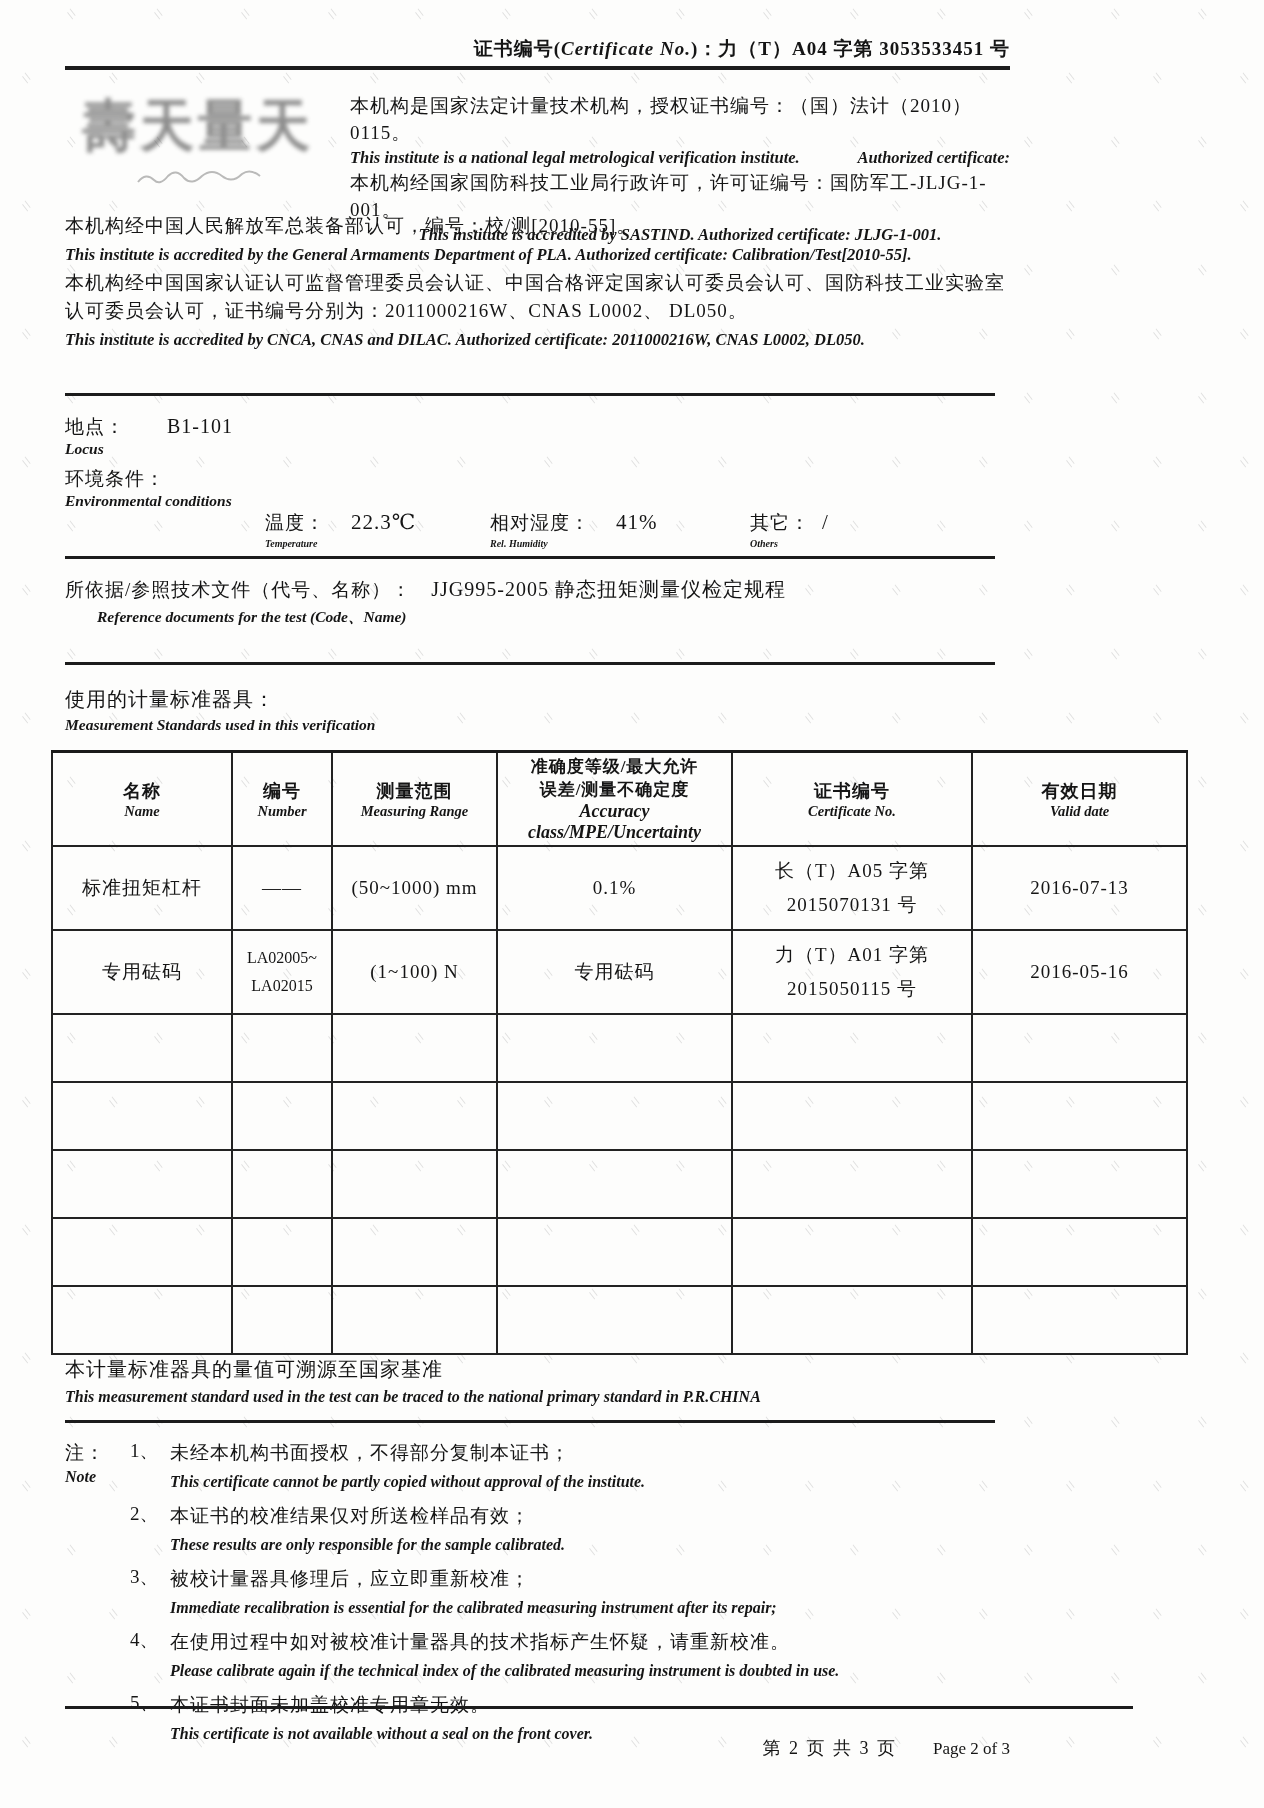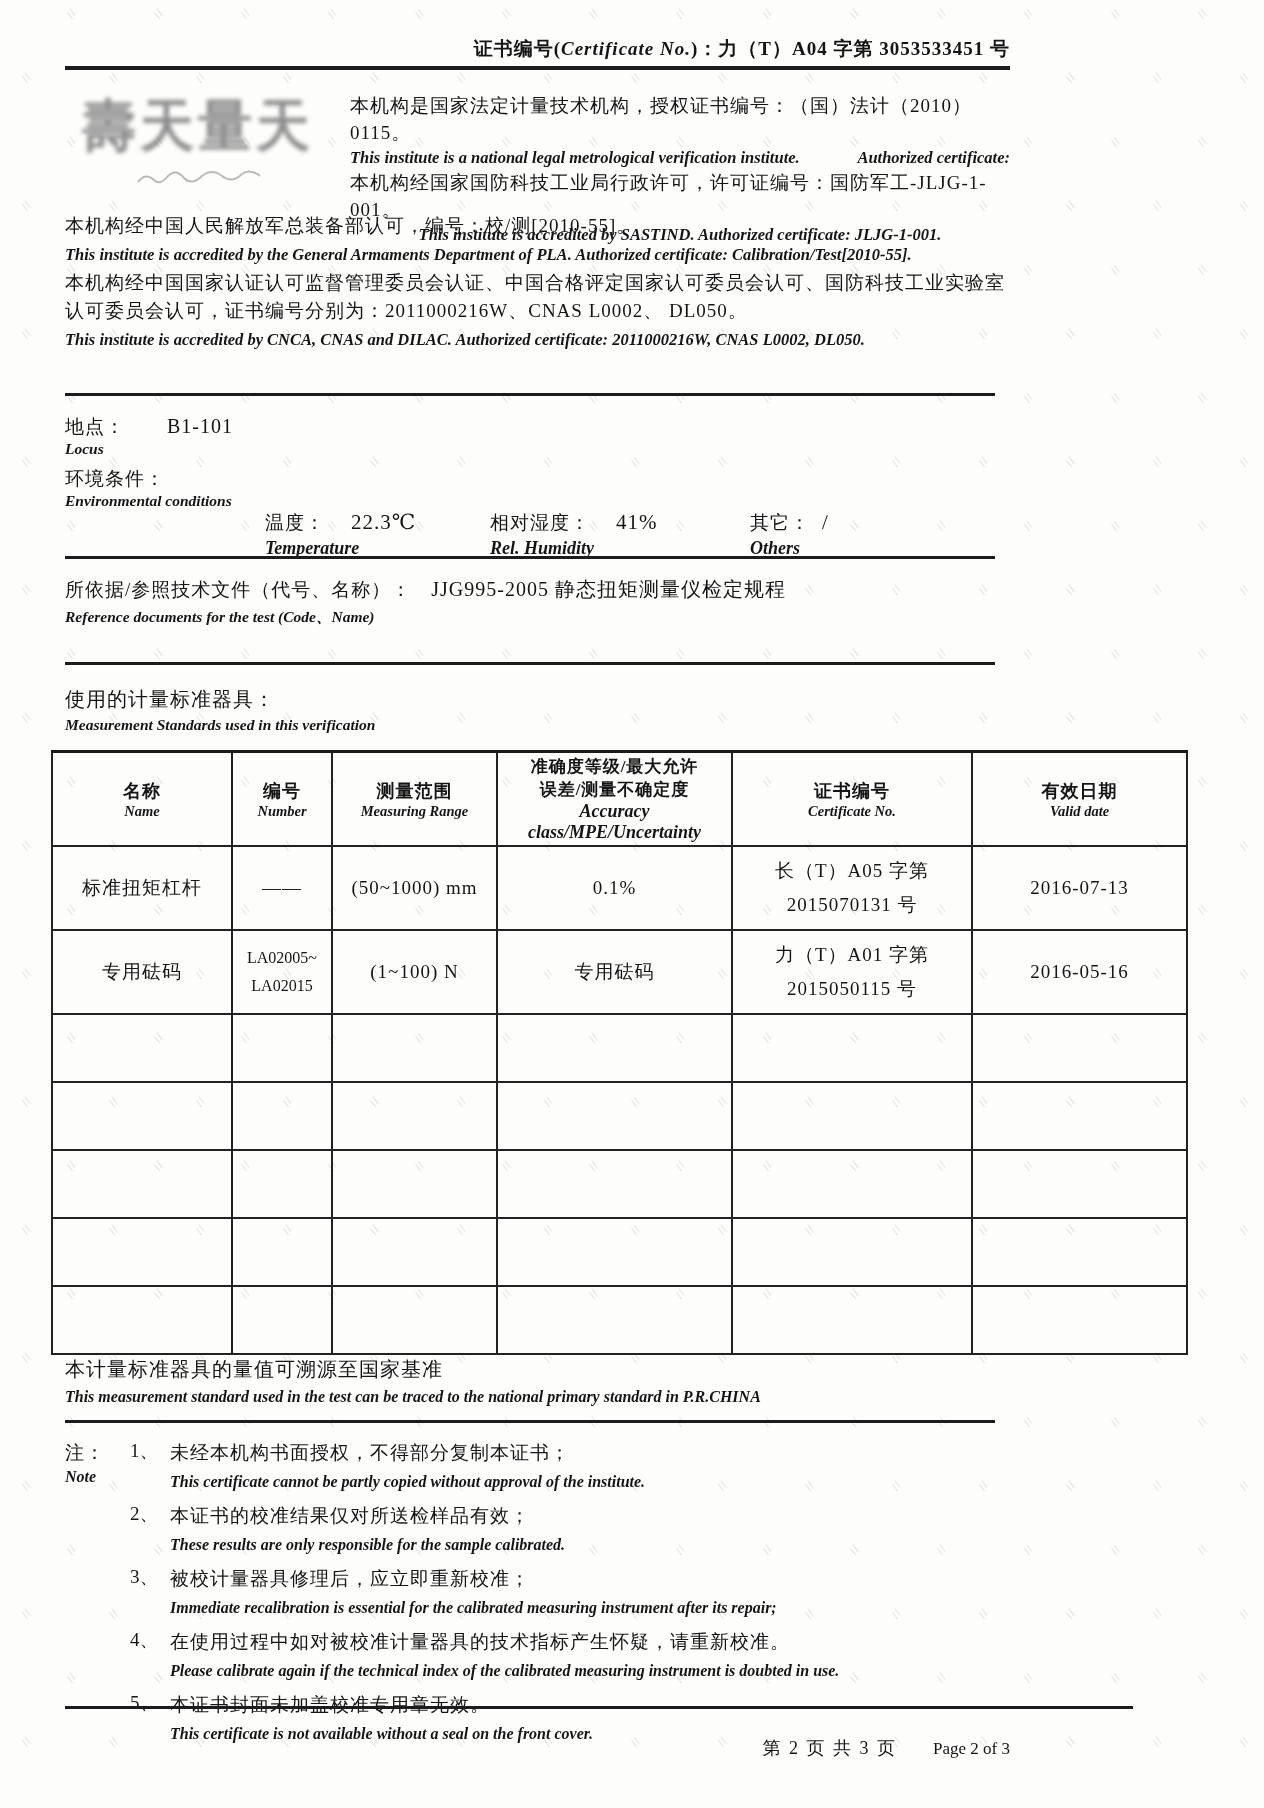--- a/index.html
+++ b/index.html
@@ -29,21 +29,21 @@
   .accr-full{position:absolute;left:65px;top:212px;width:948px;}
   .accr-full .cnl{font-size:19px;line-height:28px;margin-bottom:2px;}
   .accr-full .enl{font-size:16.5px;line-height:25px;margin-bottom:2px;}
   
   .sec-label-cn{font-size:19px;}
   .sec-label-en{font-size:15.5px;}
   .locus{position:absolute;left:65px;top:414px;}
   .env{position:absolute;left:65px;top:466px;width:945px;}
   .env-grp{position:absolute;top:44px;}
   .env-grp .val{margin-left:26px;}
-  .env-grp .enlab{font-size:18px;margin-top:2px;font-style:italic;}
+  .env-grp .enlab{font-size:10px;margin-top:2px;font-style:italic;}
   
   .refsec{position:absolute;left:65px;top:576px;width:945px;}
   .refsec .val{margin-left:20px;}
   
   .stdsec{position:absolute;left:65px;top:686px;}
   table.std{position:absolute;left:51px;top:750px;border-collapse:collapse;table-layout:fixed;}
   table.std th,table.std td{border:2px solid #222;padding:2px 4px;text-align:center;vertical-align:middle;}
   table.std thead th{border-top:3px solid #1a1a1a;}
   .th-cn{font-size:18px;white-space:pre-line;letter-spacing:1px;}
   .th-en{font-size:14.5px;font-style:italic;font-weight:bold;white-space:pre-line;}
@@ -533,21 +533,21 @@
       <div class="env-grp" style="left:685px;">
         <div class="sec-label-cn cn"><span>其它：</span><span class="val" style="margin-left:12px;font-size:21px;">/</span></div>
         <div class="enlab en">Others</div>
       </div>
     </div>
 
     <div class="rule" style="top:556px;left:65px;width:930px;height:3px;"></div>
 
     <div class="refsec">
       <div class="sec-label-cn cn"><span>所依据/参照技术文件（代号、名称）：</span><span class="val" style="font-size:20px;">JJG995-2005 静态扭矩测量仪检定规程</span></div>
-      <div class="sec-label-en en" style="margin-top:4px;">Reference documents for the test (Code、Name)</div>
+      <div class="sec-label-en en" style="margin-top:4px;margin-left:32px;">Reference documents for the test (Code、Name)</div>
     </div>
 
     <div class="rule" style="top:662px;left:65px;width:930px;height:3px;"></div>
 
     <div class="stdsec">
       <div class="sec-label-cn cn" style="font-size:20px;">使用的计量标准器具：</div>
       <div class="sec-label-en en" style="margin-top:3px;">Measurement Standards used in this verification</div>
     </div>
 
     <table class="std">

